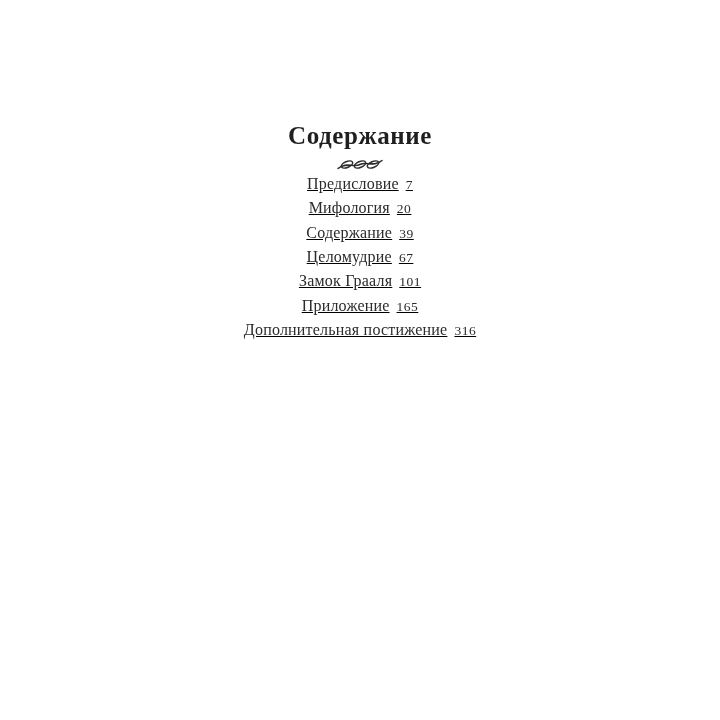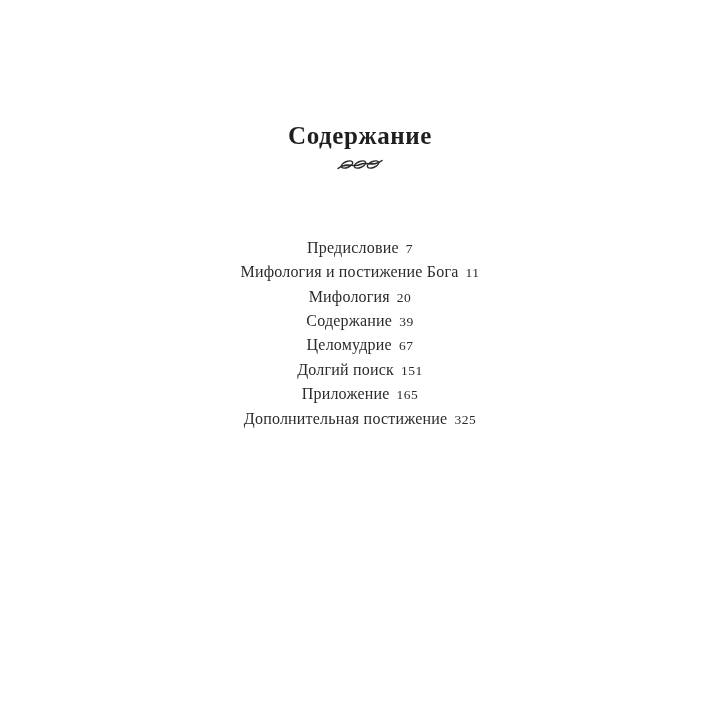--- a/index.html
+++ b/index.html
@@ -25,21 +25,21 @@
     font-weight: bold;
     letter-spacing: 0.6px;
     color: #1f1f1f;
   }
   .ornament {
     margin-top: 7px;
     height: 14px;
     line-height: 0;
   }
   .toc {
-    margin-top: 64px;
+    text-decoration: underline;
   }
   .toc-row {
     font-size: 16px;
     line-height: 23.4px;
     color: #2b2b2b;
     white-space: nowrap;
   }
   .toc-label {
     letter-spacing: 0.2px;
   }
@@ -65,46 +65,43 @@
         <path d="M2,10.5 C10,3.5 18,10 24,6.5 C30,3 38,9.5 46,2.5"></path>
       </g>
     </svg>
   </div>
 
   <div class="toc">
     <div class="toc-row">
       <span class="toc-label">Предисловие</span><span class="toc-page">7</span>
     </div>
 
-    <div class="toc-row">
-      <span class="toc-label">Мифология и постижение Бога</span><span class="toc-page">11</span>
-    </div>
 
     <div class="toc-row">
       <span class="toc-label">Мифология</span><span class="toc-page">20</span>
     </div>
 
 
     <div class="toc-row">
       <span class="toc-label">Содержание</span><span class="toc-page">39</span>
     </div>
 
     <div class="toc-row">
       <span class="toc-label">Целомудрие</span><span class="toc-page">67</span>
     </div>
 
+    <div class="toc-row">
+      <span class="toc-label">Замок Грааля</span><span class="toc-page">101</span>
+    </div>
 
 
 
-    <div class="toc-row">
-      <span class="toc-label">Долгий поиск</span><span class="toc-page">151</span>
-    </div>
 
     <div class="toc-row">
       <span class="toc-label">Приложение</span><span class="toc-page">165</span>
     </div>
 
     <div class="toc-row">
-      <span class="toc-label">Дополнительная постижение</span><span class="toc-page">325</span>
+      <span class="toc-label">Дополнительная постижение</span><span class="toc-page">316</span>
     </div>
   </div>
 
 </div>
 
 </body></html>

